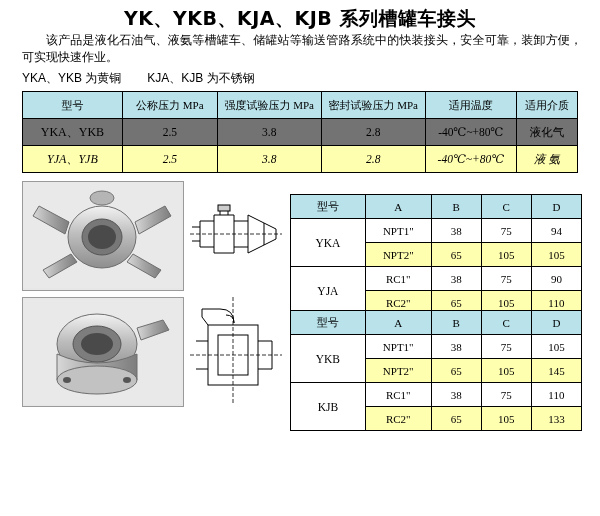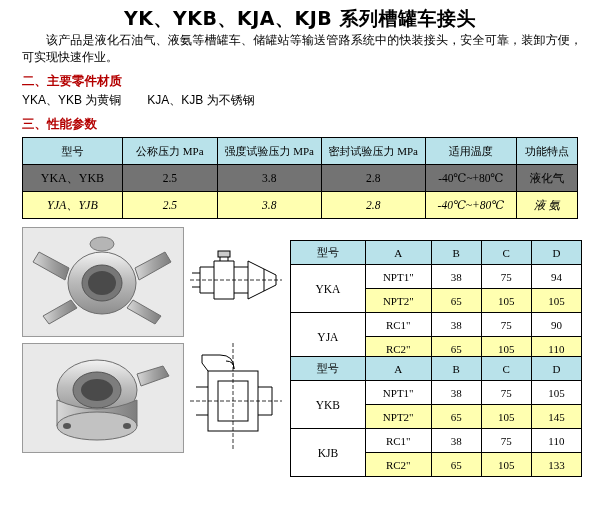--- a/index.html
+++ b/index.html
@@ -104,36 +104,34 @@
 </style>
 </head>
 <body>
 
 <div class="page">
 
   <div class="title">YK、YKB、KJA、KJB 系列槽罐车接头</div>
 
   <div class="para">该产品是液化石油气、液氨等槽罐车、储罐站等输送管路系统中的快装接头，安全可靠，装卸方便，可实现快速作业。</div>
 
-  <div class="sec-head">二、主要零件材质</div>
   <div class="mat-line">
     <span>YKA、YKB 为黄铜</span><span class="mat-gap"></span><span>KJA、KJB 为不锈钢</span>
   </div>
 
-  <div class="sec-head">三、性能参数</div>
 
   <table class="spec">
     <thead>
       <tr>
         <th style="width:100px">型号</th>
         <th style="width:96px">公称压力 MPa</th>
         <th style="width:106px">强度试验压力 MPa</th>
         <th style="width:106px">密封试验压力 MPa</th>
         <th style="width:88px">适用温度</th>
-        <th style="width:60px">功能特点</th>
+        <th style="width:60px">适用介质</th>
       </tr>
     </thead>
     <tbody>
       <tr class="r1">
         <td class="name">YKA、YKB</td>
         <td>2.5</td>
         <td>3.8</td>
         <td>2.8</td>
         <td>-40℃~+80℃</td>
         <td>液化气</td>

